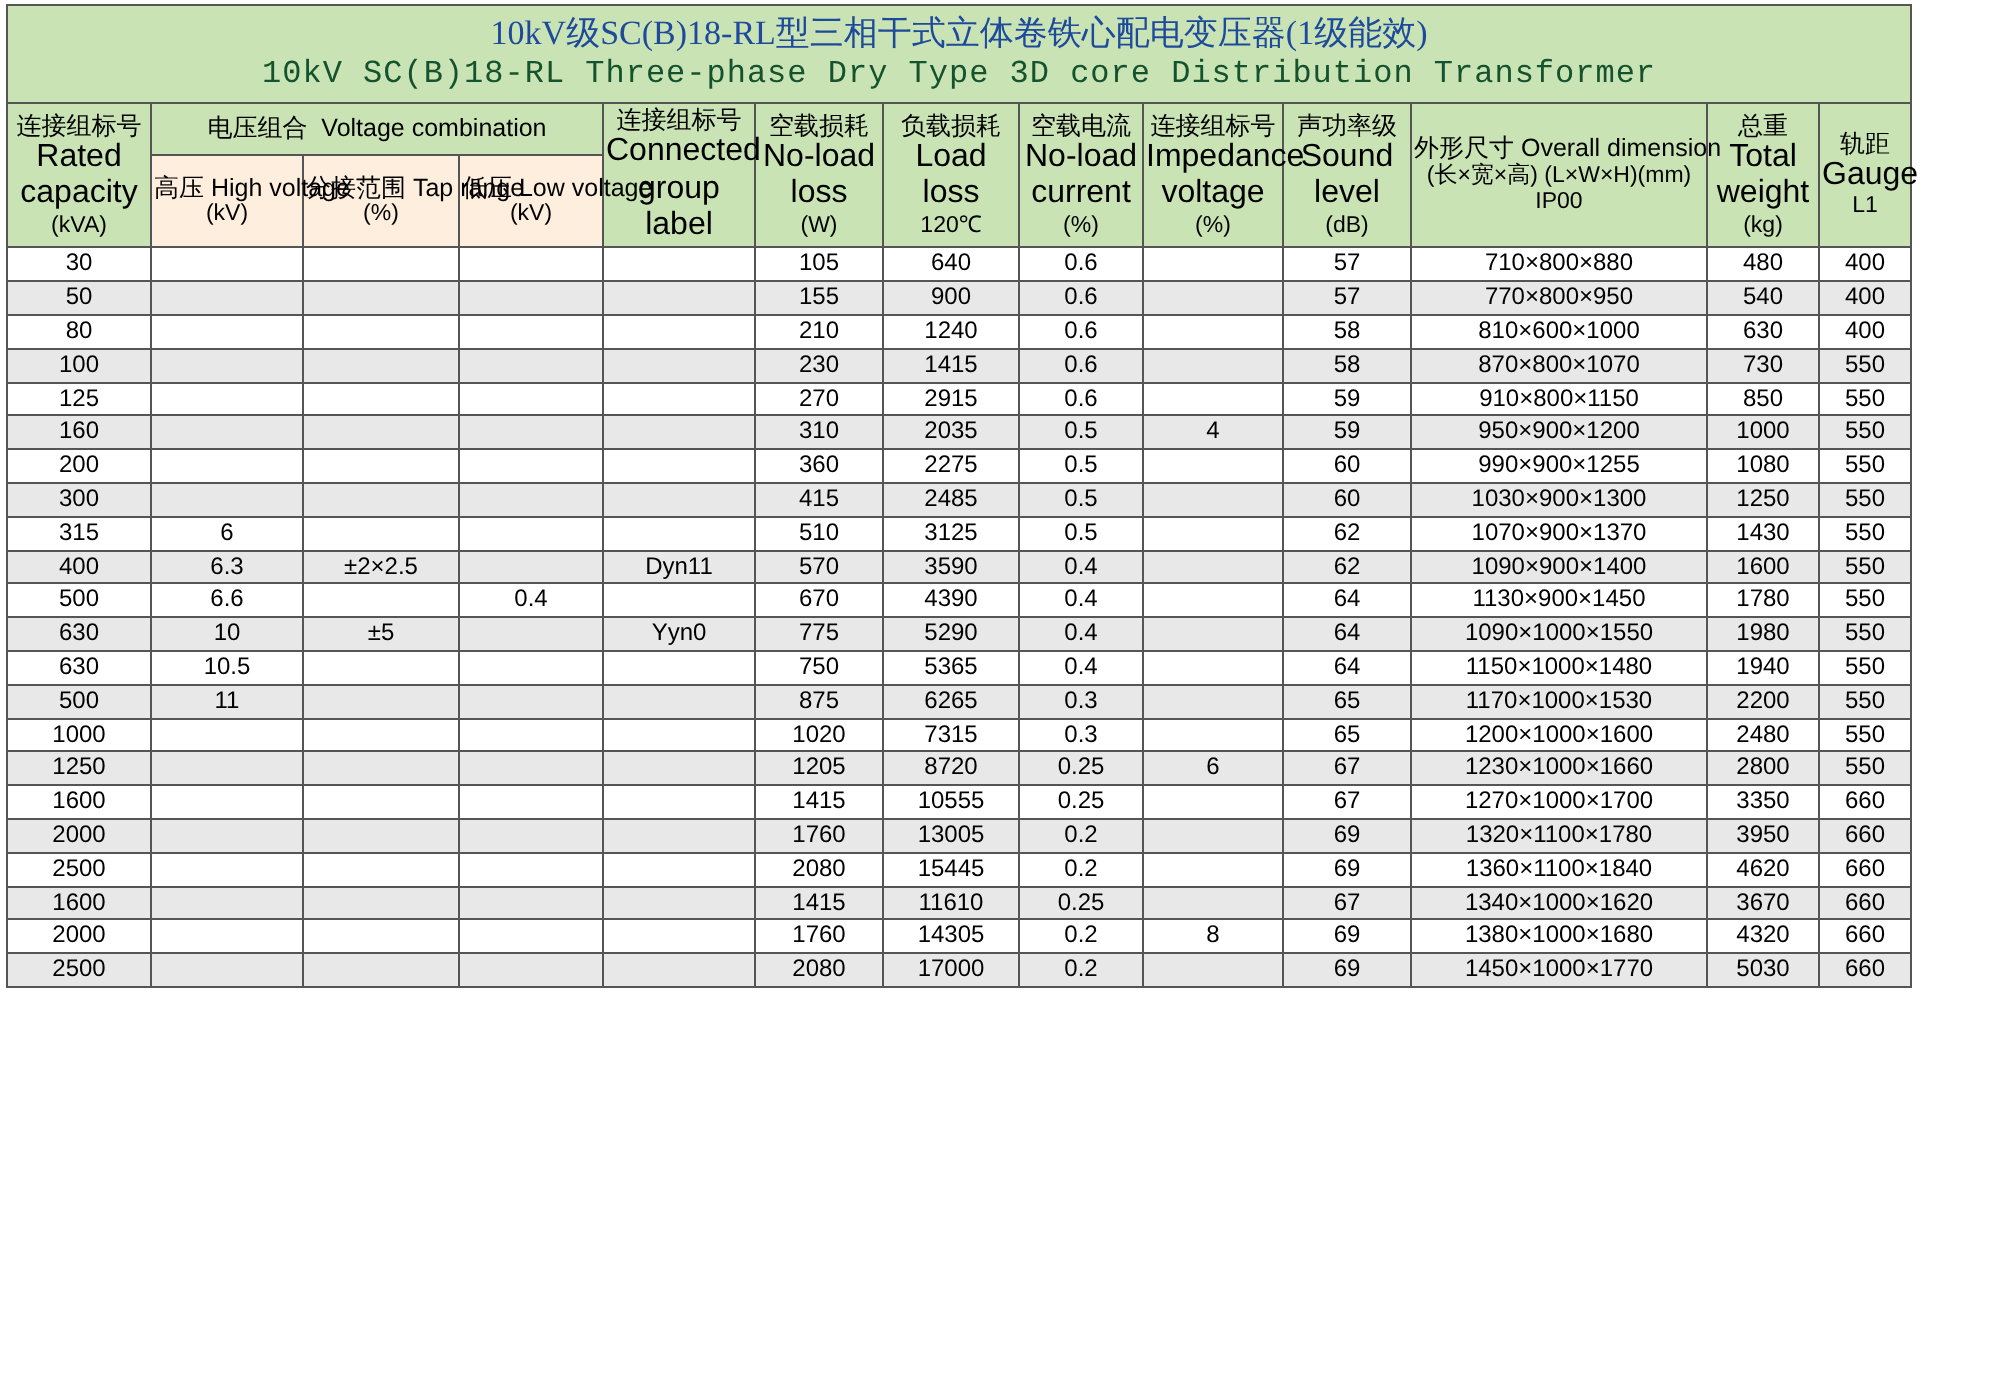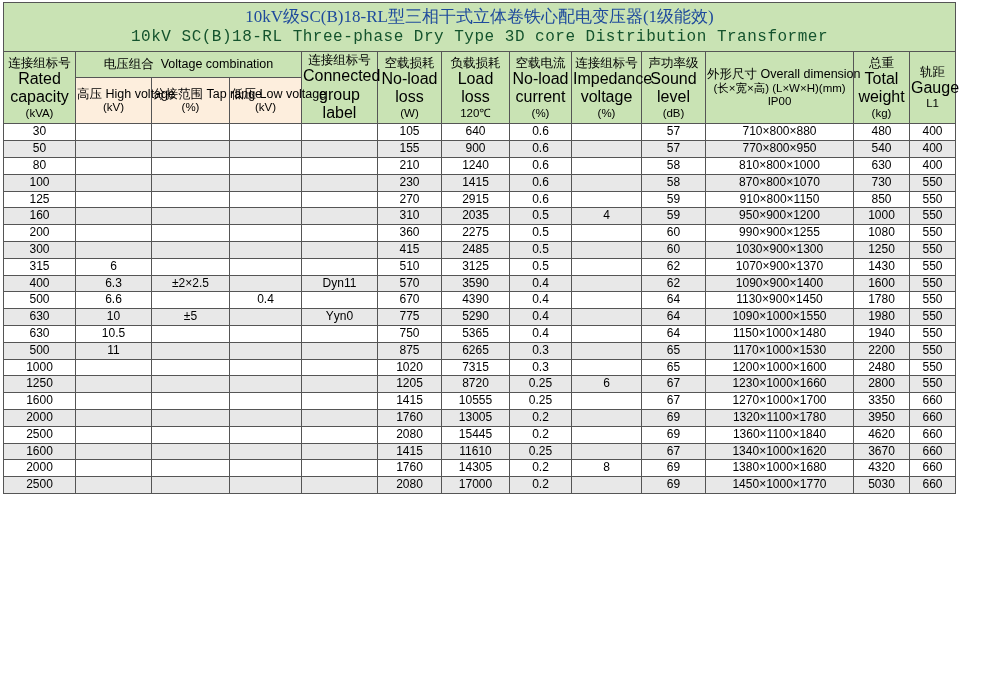--- a/index.html
+++ b/index.html
@@ -222,21 +222,21 @@
           <td class="cap-cell">80</td>
           <td></td>
           <td></td>
           <td></td>
           <td></td>
           <td>210</td>
           <td>1240</td>
           <td>0.6</td>
           <td></td>
           <td>58</td>
-          <td class="dim-cell">810×800×1000</td>
+          <td class="dim-cell">810×600×1000</td>
           <td>630</td>
           <td>400</td>
         </tr>
         <tr class="row-alt">
           <td class="cap-cell">100</td>
           <td></td>
           <td></td>
           <td></td>
           <td></td>
           <td>230</td>

